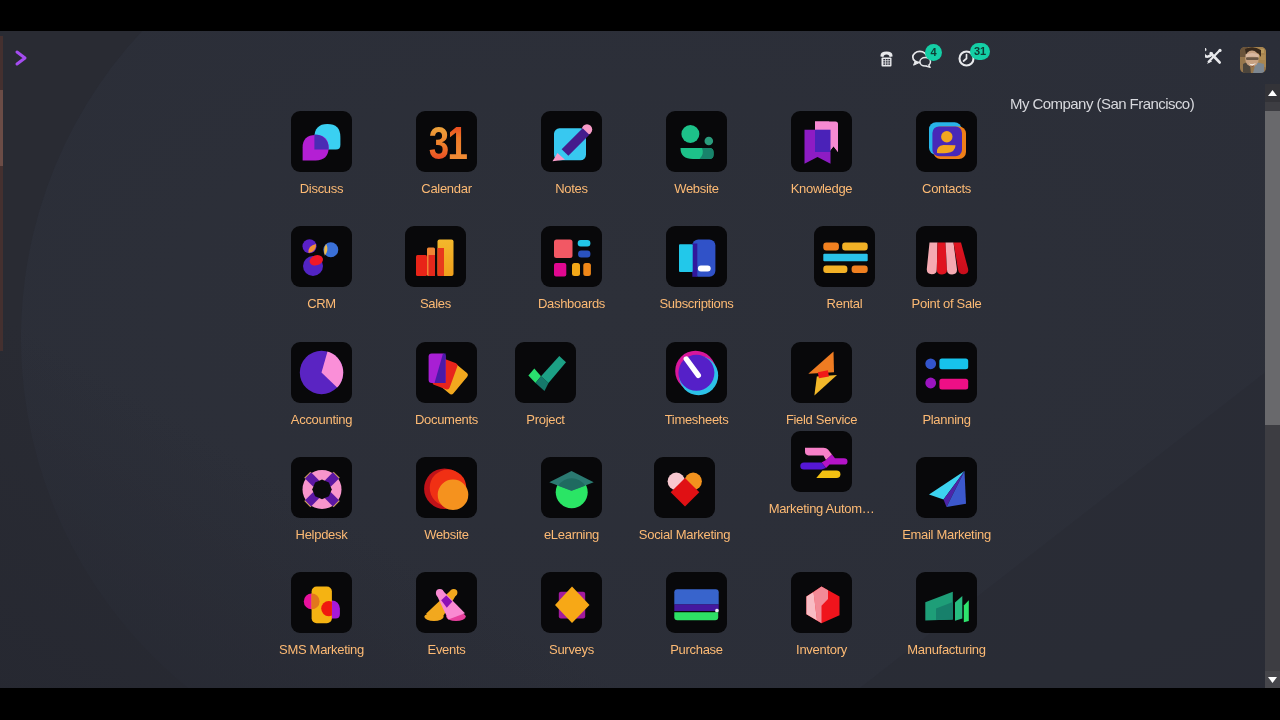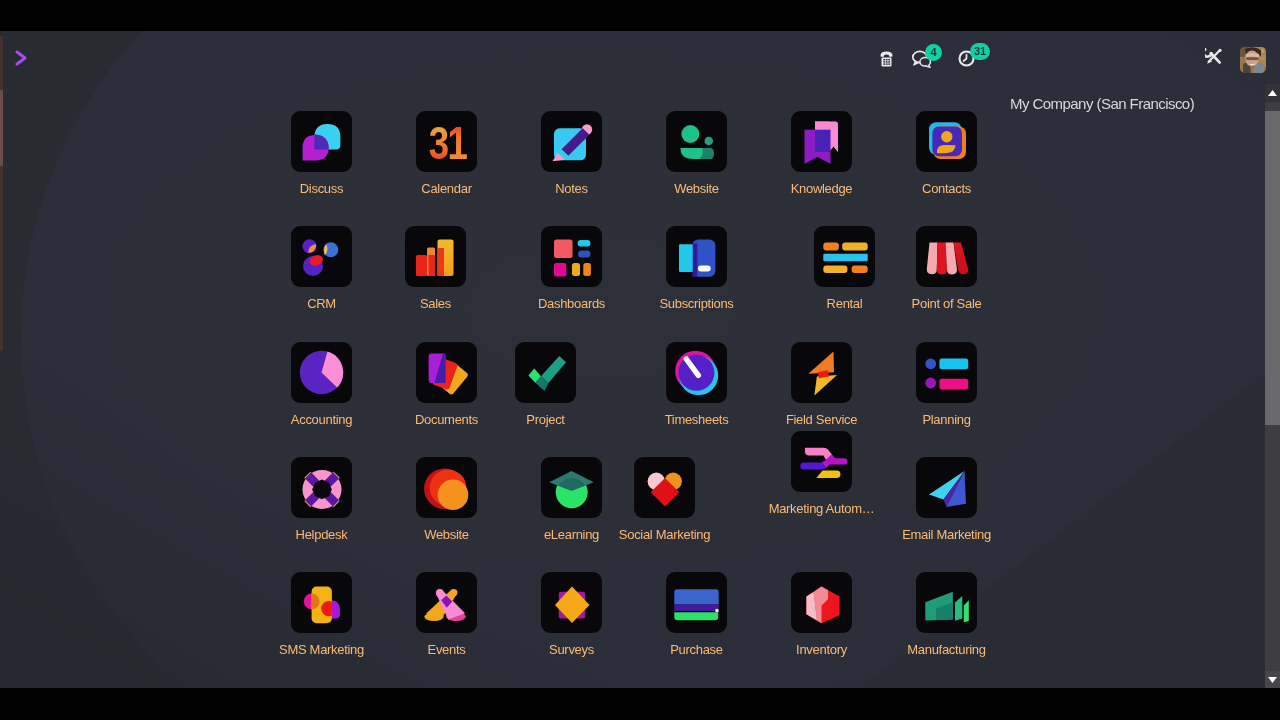--- a/index.html
+++ b/index.html
@@ -306,21 +306,21 @@
 <div class="app" style="left:509px;top:426px">
         <div class="tile">
           <svg width="61" height="61" viewBox="0 0 61 61">
             <circle cx="30.7" cy="35.2" r="16" fill="#2ae565"></circle>
 <path d="M30.5,14 L52.7,25.3 L30.5,33.8 L8.3,25.3 Z" fill="#2b7a72"></path>
 <path d="M30.5,33.8 L17.2,28.7 A16,16 0 0 1 44.2,28.7 Z" fill="#1f6a60"></path>
           </svg>
         </div>
         <div class="lbl">eLearning</div>
       </div>
-<div class="app" style="left:602px;top:426px">
+<div class="app" style="left:622px;top:426px">
         <div class="tile">
           <svg width="61" height="61" viewBox="0 0 61 61">
             <circle cx="22.3" cy="24.3" r="8.7" fill="#f8c8d0"></circle>
 <circle cx="39.2" cy="24.3" r="8.7" fill="#f2921e"></circle>
 <path d="M31,21 L45.3,35.3 L31,49.6 L16.7,35.3 Z" fill="#e01014"></path>
           </svg>
         </div>
         <div class="lbl">Social Marketing</div>
       </div>
 <div class="app" style="left:759px;top:400px">

